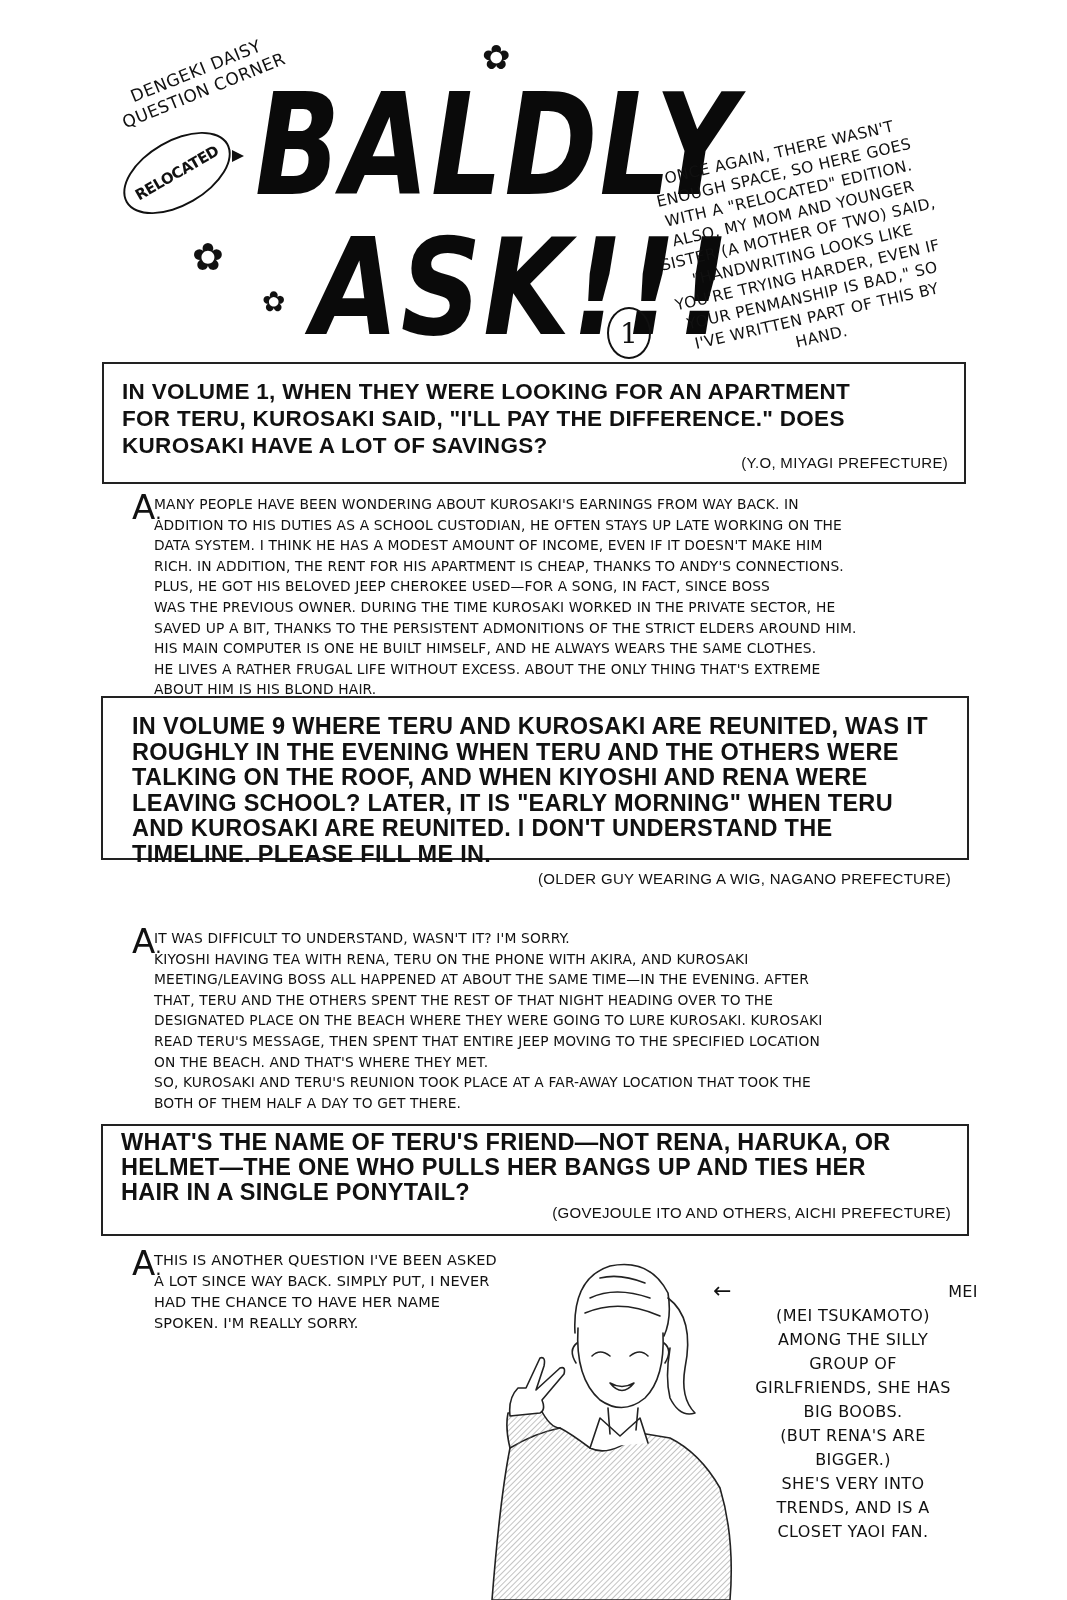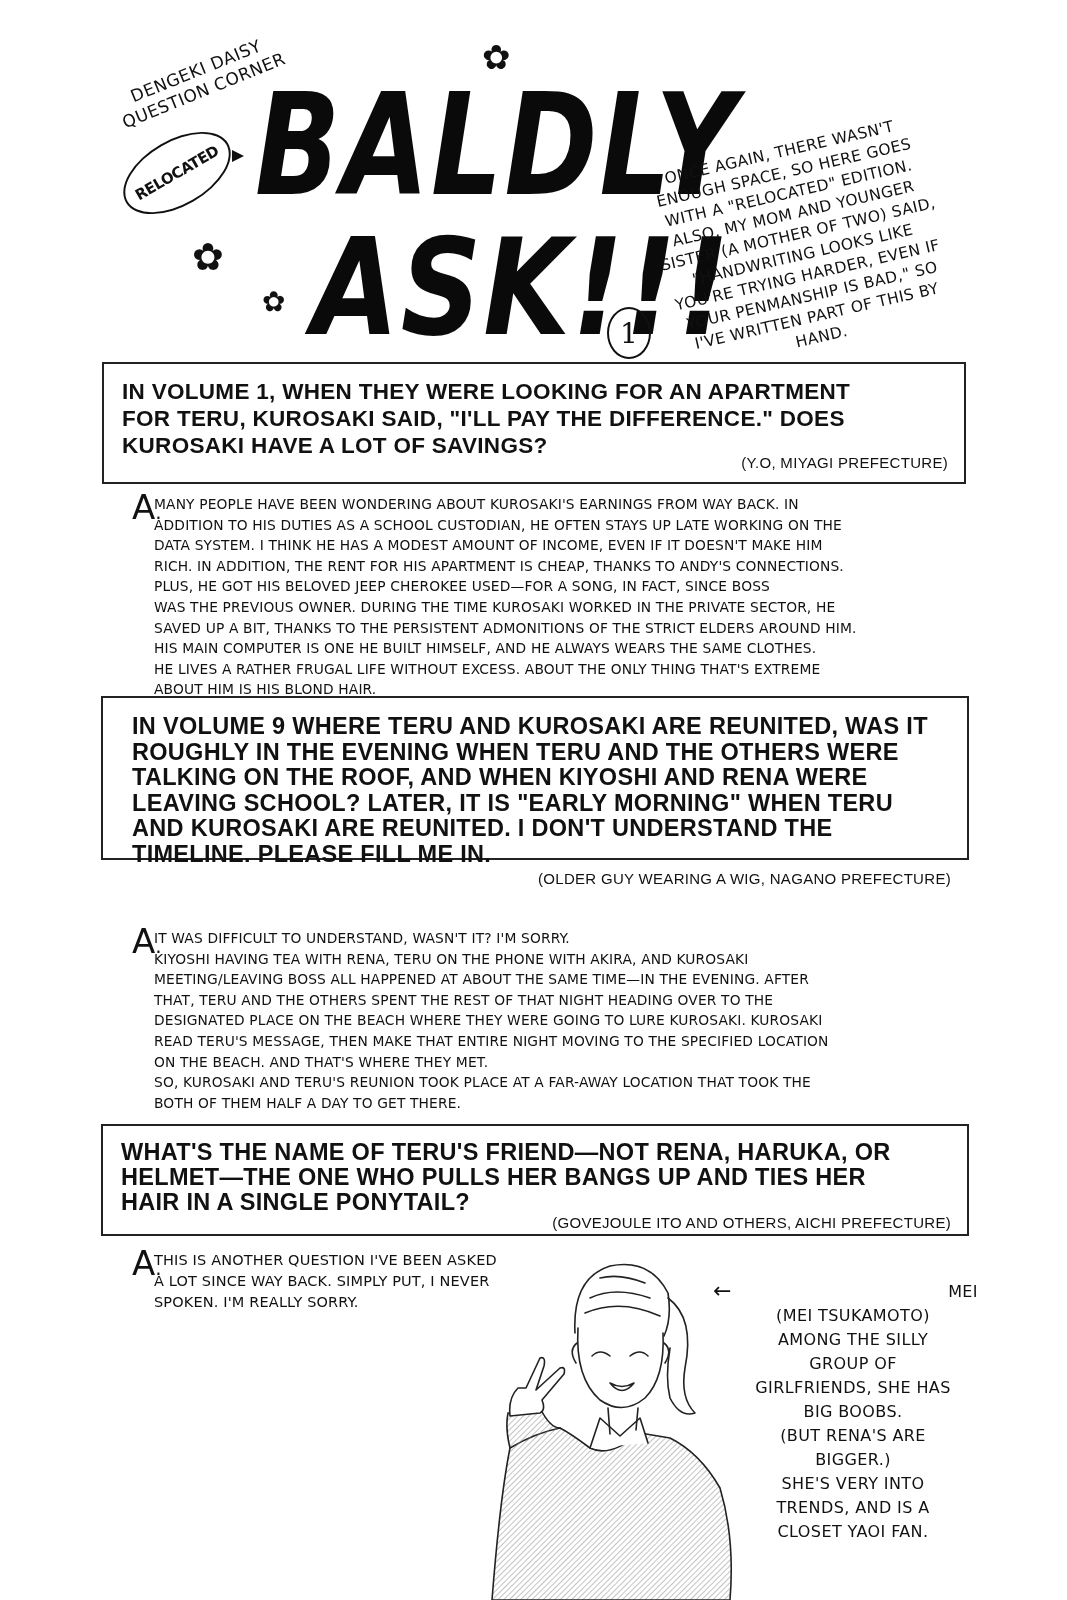--- a/index.html
+++ b/index.html
@@ -65,21 +65,21 @@
   .qbox .sender {
     text-align: right; font-weight: normal; white-space: nowrap;
   }
 
   .q1 { left: 102px; top: 362px; width: 864px; height: 122px; font-size: 22.5px; line-height: 27px; padding-top: 14px; }
   .q1 .sender { font-size: 15px; line-height: 20px; margin-top: -6px; }
 
   .q2 { left: 101px; top: 696px; width: 868px; height: 164px; font-size: 23.5px; line-height: 25.5px; padding-top: 16px; padding-left: 29px; }
   .q2 .sender { font-size: 15px; line-height: 20px; margin-top: 2px; }
 
-  .q3 { left: 101px; top: 1124px; width: 868px; height: 112px; font-size: 23.5px; line-height: 25px; padding-top: 14px; }
+  .q3 { left: 101px; top: 1124px; width: 868px; height: 112px; font-size: 23.5px; line-height: 25px; padding-top: 4px; }
   .q3 .sender { font-size: 15px; line-height: 20px; margin-top: -2px; }
 
   
   .answer { position: absolute; }
   .answer .a-mark {
     position: absolute; left: 0; top: -4px;
     font-family: "DejaVu Sans", sans-serif; font-size: 34px; font-weight: normal;
     line-height: 34px;
   }
   .answer .a-mark::after { content: "."; font-size: 20px; }
@@ -176,39 +176,40 @@
 </div>
 
 <div class="answer a2">
   <div class="a-mark">A</div>
   <div class="a-lines">
     <div>IT WAS DIFFICULT TO UNDERSTAND, WASN'T IT? I'M SORRY.</div>
     <div>KIYOSHI HAVING TEA WITH RENA, TERU ON THE PHONE WITH AKIRA, AND KUROSAKI</div>
     <div>MEETING/LEAVING BOSS ALL HAPPENED AT ABOUT THE SAME TIME—IN THE EVENING. AFTER</div>
     <div>THAT, TERU AND THE OTHERS SPENT THE REST OF THAT NIGHT HEADING OVER TO THE</div>
     <div>DESIGNATED PLACE ON THE BEACH WHERE THEY WERE GOING TO LURE KUROSAKI. KUROSAKI</div>
-    <div>READ TERU'S MESSAGE, THEN MAKE THAT ENTIRE NIGHT MOVING TO THE SPECIFIED LOCATION</div>
+    <div>READ TERU'S MESSAGE, THEN SPENT THAT ENTIRE JEEP MOVING TO THE SPECIFIED LOCATION</div>
     <div>ON THE BEACH. AND THAT'S WHERE THEY MET.</div>
     <div>SO, KUROSAKI AND TERU'S REUNION TOOK PLACE AT A FAR-AWAY LOCATION THAT TOOK THE</div>
     <div>BOTH OF THEM HALF A DAY TO GET THERE.</div>
   </div>
 </div>
 
 <div class="qbox q3">
   <div class="q-line">WHAT'S THE NAME OF TERU'S FRIEND—NOT RENA, HARUKA, OR</div>
   <div class="q-line">HELMET—THE ONE WHO PULLS HER BANGS UP AND TIES HER</div>
   <div class="q-line">HAIR IN A SINGLE PONYTAIL?</div>
   <div class="sender">(GOVEJOULE ITO AND OTHERS, AICHI PREFECTURE)</div>
 </div>
 
 <div class="answer a3">
   <div class="a-mark">A</div>
   <div class="a-lines">
     <div>THIS IS ANOTHER QUESTION I'VE BEEN ASKED</div>
     <div>A LOT SINCE WAY BACK. SIMPLY PUT, I NEVER</div>
+    <div>HAD THE CHANCE TO HAVE HER NAME</div>
     <div>SPOKEN. I'M REALLY SORRY.</div>
   </div>
 </div>
 
 <svg class="abs illus" viewBox="0 0 260 362" xmlns="http://www.w3.org/2000/svg">
   <defs>
     <pattern id="hatch" width="4" height="4" patternUnits="userSpaceOnUse" patternTransform="rotate(45)">
       <line x1="0" y1="0" x2="0" y2="4" stroke="#888" stroke-width="1"></line>
     </pattern>
   </defs>

